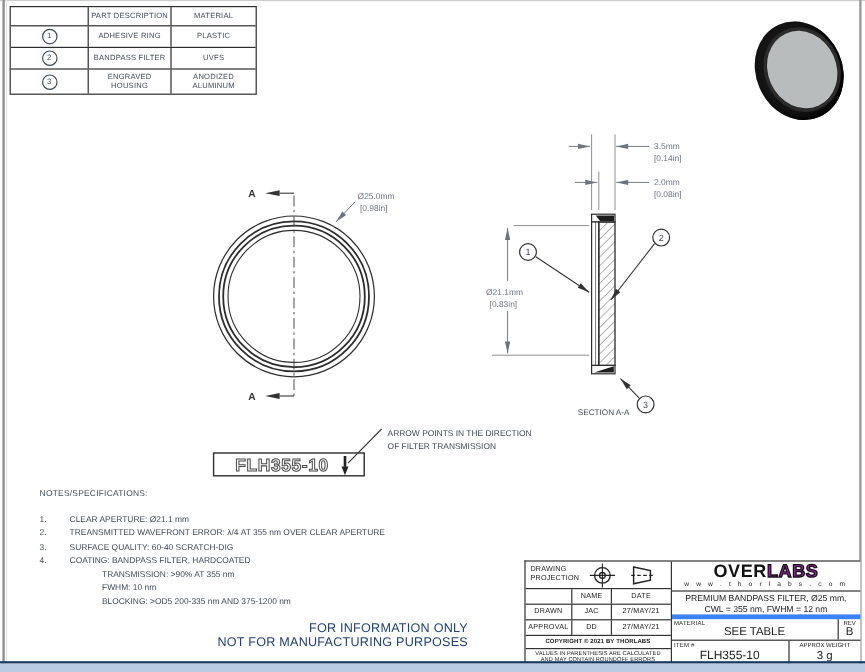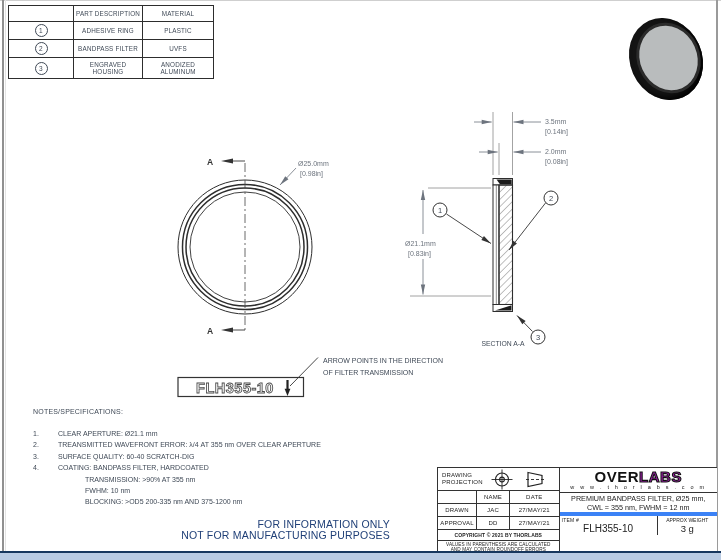--- a/index.html
+++ b/index.html
@@ -288,20 +288,30 @@
     </div>
     <div class="tb-right">
       <div class="tbr-r1">
         <div class="logo"><span>OVER</span><span class="labs">LABS</span></div>
         <div class="site">w w w . t h o r l a b s . c o m</div>
       </div>
       <div class="tbr-r2">
         <div>PREMIUM BANDPASS FILTER, Ø25 mm,</div>
         <div>CWL = 355 nm, FWHM = 12 nm</div>
       </div>
+      <div class="tbr-r3">
+        <div class="mat">
+          <div class="cell-lab">MATERIAL</div>
+          <div class="cell-val">SEE TABLE</div>
+        </div>
+        <div class="rev">
+          <div class="cell-lab-c">REV</div>
+          <div class="cell-val">B</div>
+        </div>
+      </div>
       <div class="tbr-r4">
         <div class="item">
           <div class="cell-lab">ITEM #</div>
           <div class="cell-val val-big">FLH355-10</div>
         </div>
         <div class="weight">
           <div class="cell-lab-c">APPROX WEIGHT</div>
           <div class="cell-val">3 g</div>
         </div>
       </div>

